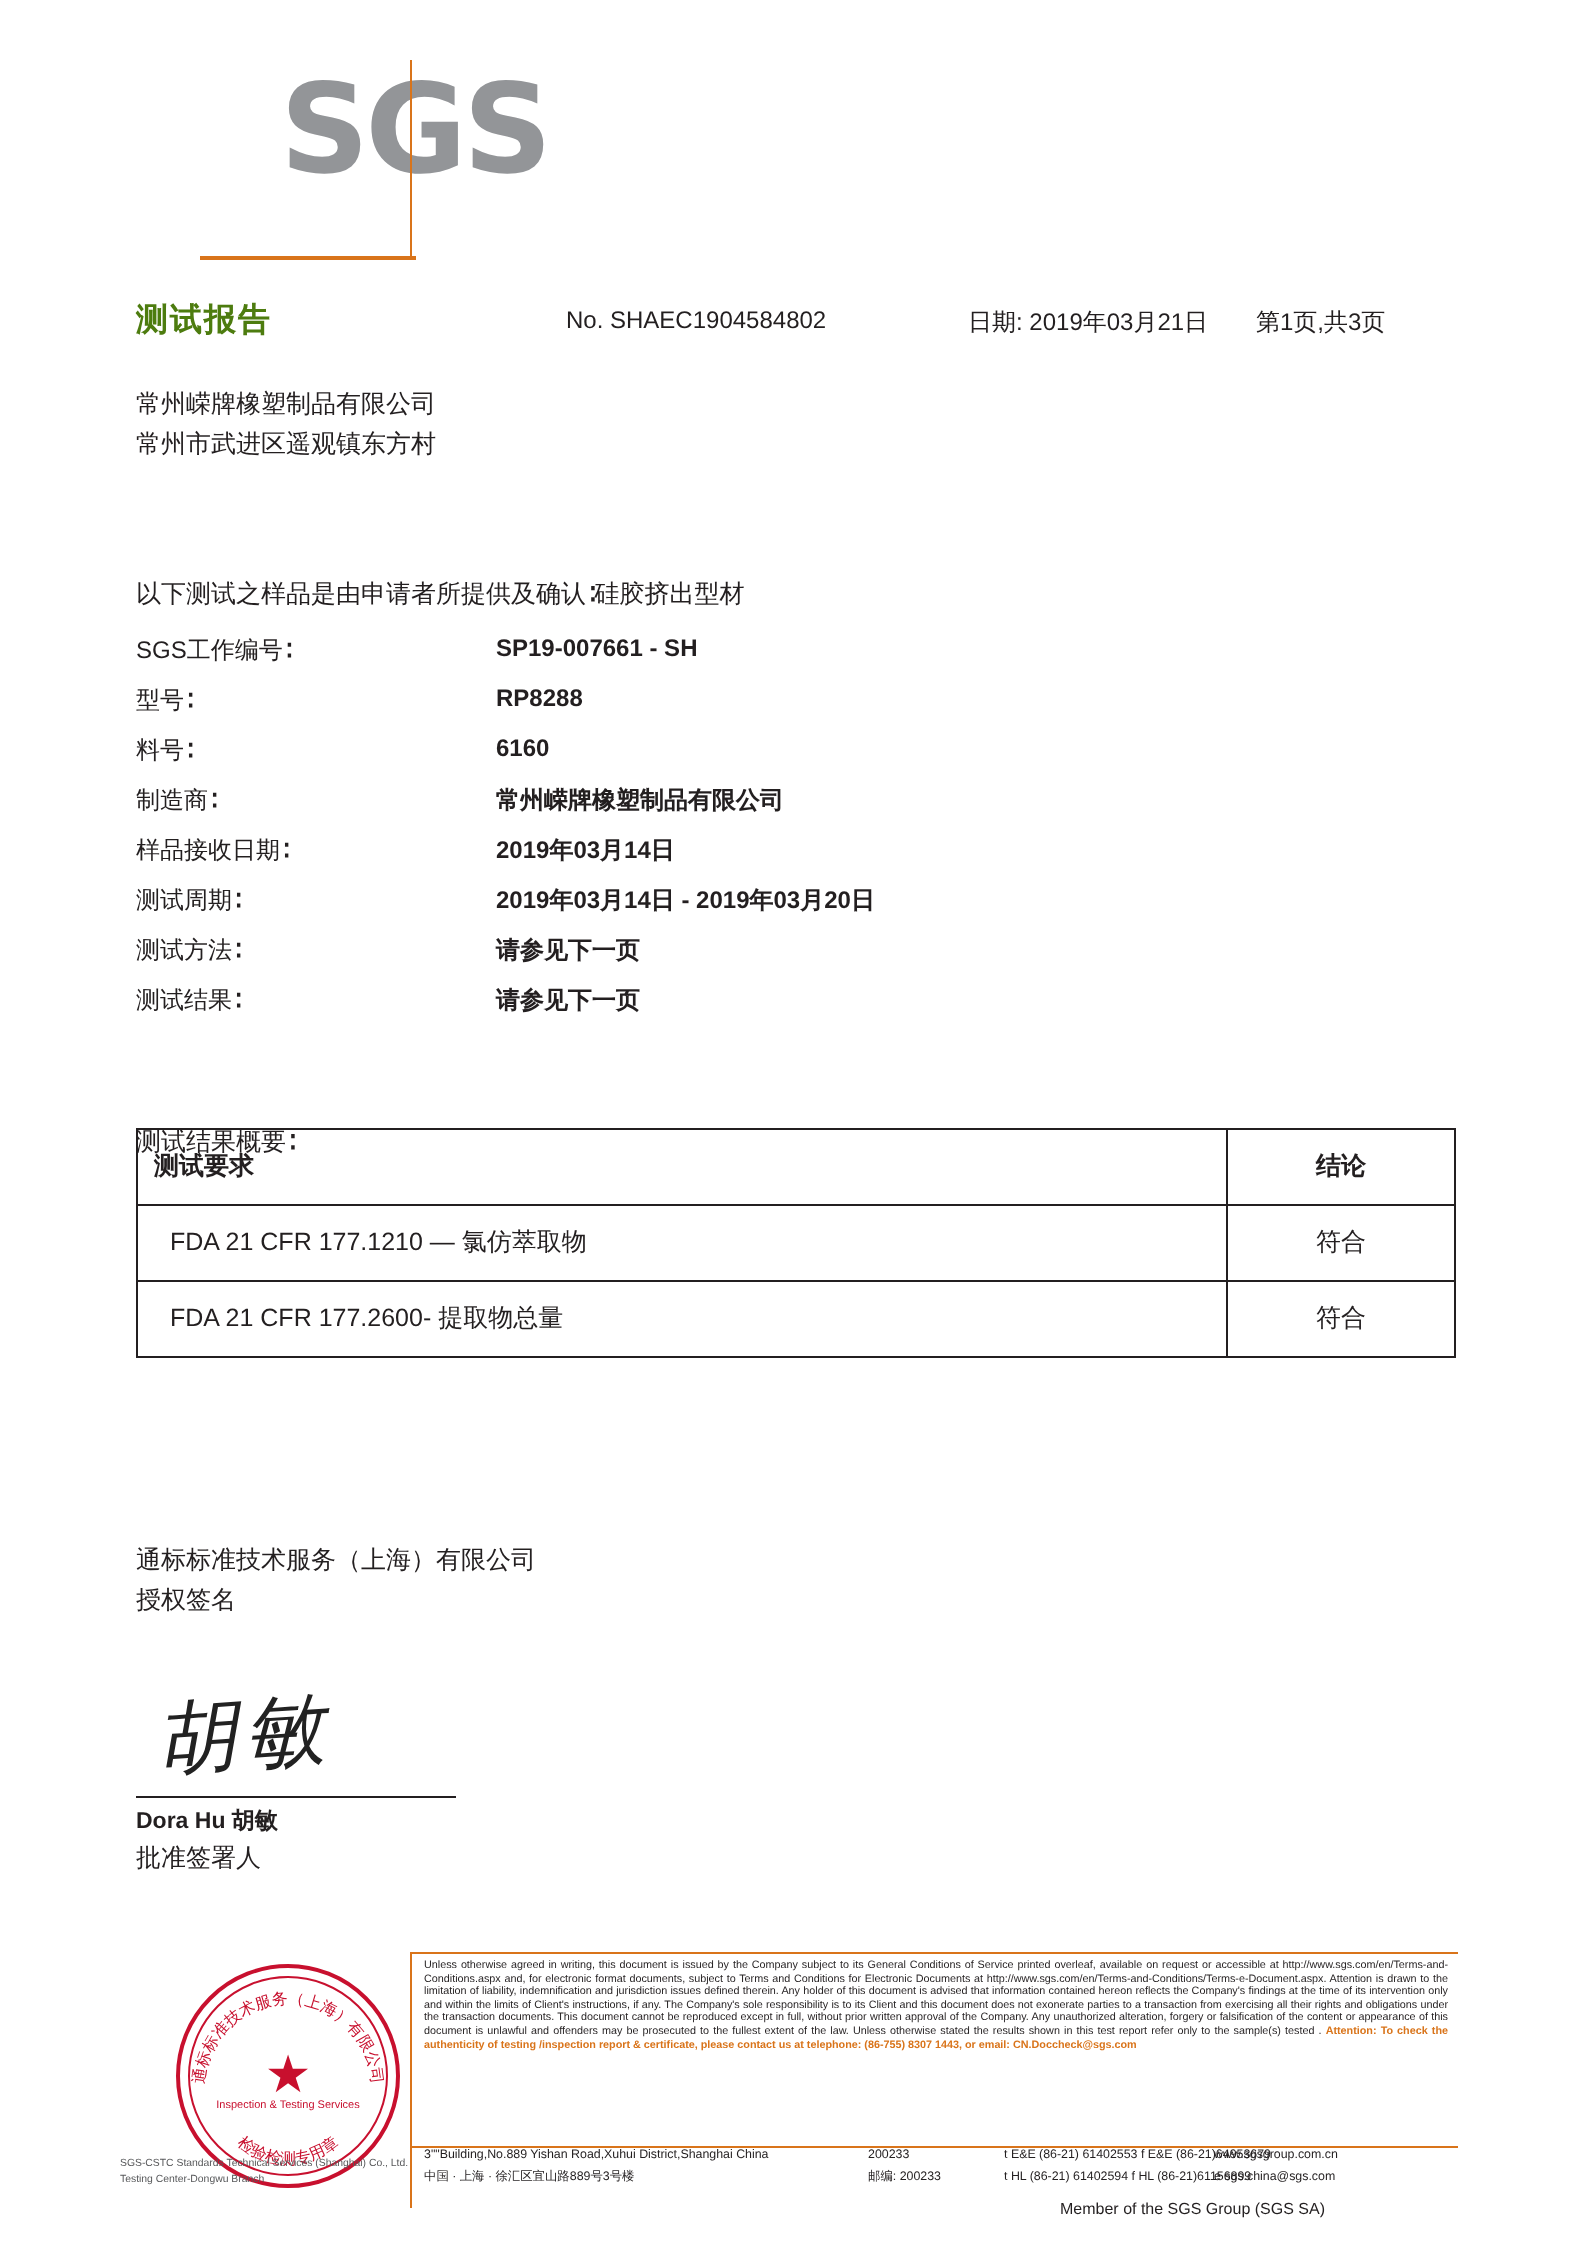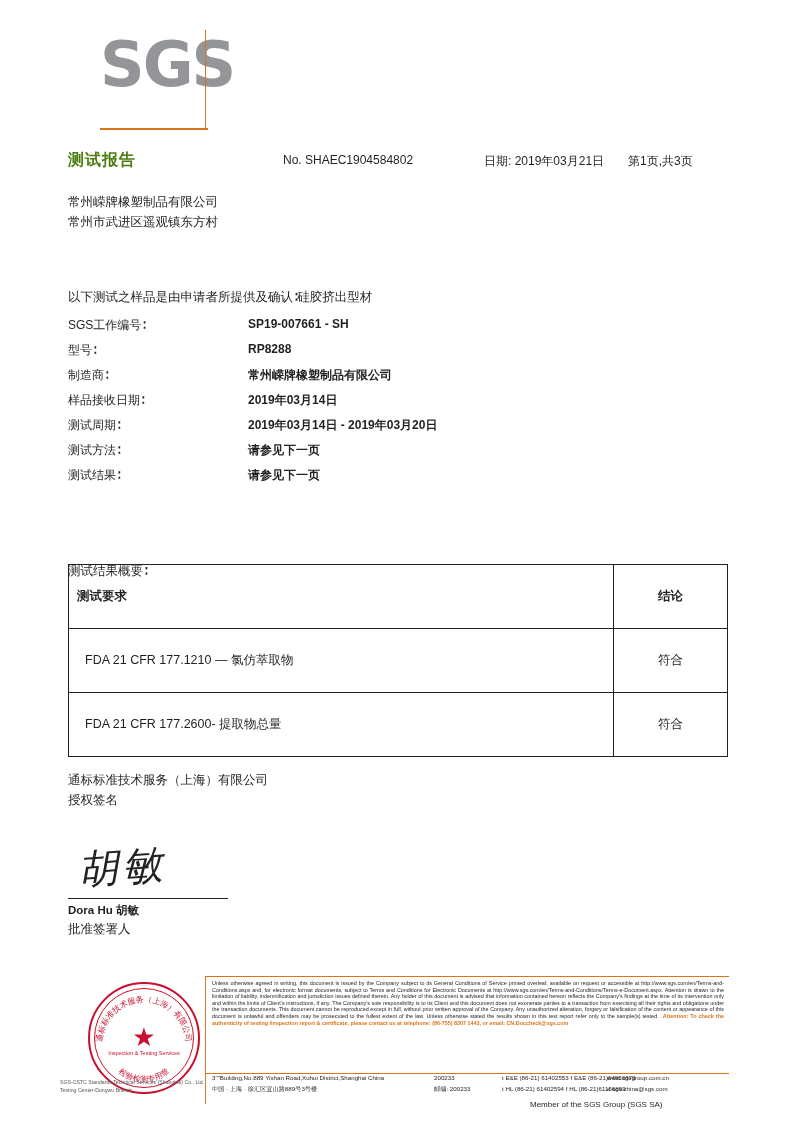--- a/index.html
+++ b/index.html
@@ -30,20 +30,21 @@
     width: 120px;
     height: 95px;
   }
   .sgs-text {
     font-family: "DejaVu Sans", sans-serif;
     font-weight: bold;
     font-size: 62px;
     letter-spacing: -2px;
     color: #939598;
     line-height: 70px;
+    margin-left: 40px;
   }
   .logo-underline {
     position: absolute;
     left: 0;
     top: 98px;
     width: 108px;
     height: 2px;
     background: #d9741a;
   }
   .vert-rule {
@@ -143,21 +144,21 @@
   table.summary {
     position: absolute;
     left: 68px;
     top: 564px;
     width: 660px;
     border-collapse: collapse;
     font-size: 12.5px;
   }
   table.summary th, table.summary td {
     border: 1px solid #231f20;
-    padding: 22px 8px;
+    padding: 9px 8px;
     height: 19px;
   }
   table.summary th {
     font-weight: bold;
     text-align: center;
   }
   table.summary th.req, table.summary td.req {
     text-align: left;
     width: 520px;
   }
@@ -356,20 +357,24 @@
   <div class="sample-line">以下测试之样品是由申请者所提供及确认∶硅胶挤出型材</div>
 
   <div class="info-list">
     <div class="info-row">
       <span class="info-label">SGS工作编号∶</span>
       <span class="info-value">SP19-007661 - SH</span>
     </div>
     <div class="info-row">
       <span class="info-label">型号∶</span>
       <span class="info-value">RP8288</span>
+    </div>
+    <div class="info-row">
+      <span class="info-label">料号∶</span>
+      <span class="info-value">6160</span>
     </div>
     <div class="info-row">
       <span class="info-label">制造商∶</span>
       <span class="info-value">常州嵘牌橡塑制品有限公司</span>
     </div>
     <div class="info-row">
       <span class="info-label">样品接收日期∶</span>
       <span class="info-value">2019年03月14日</span>
     </div>
     <div class="info-row">

